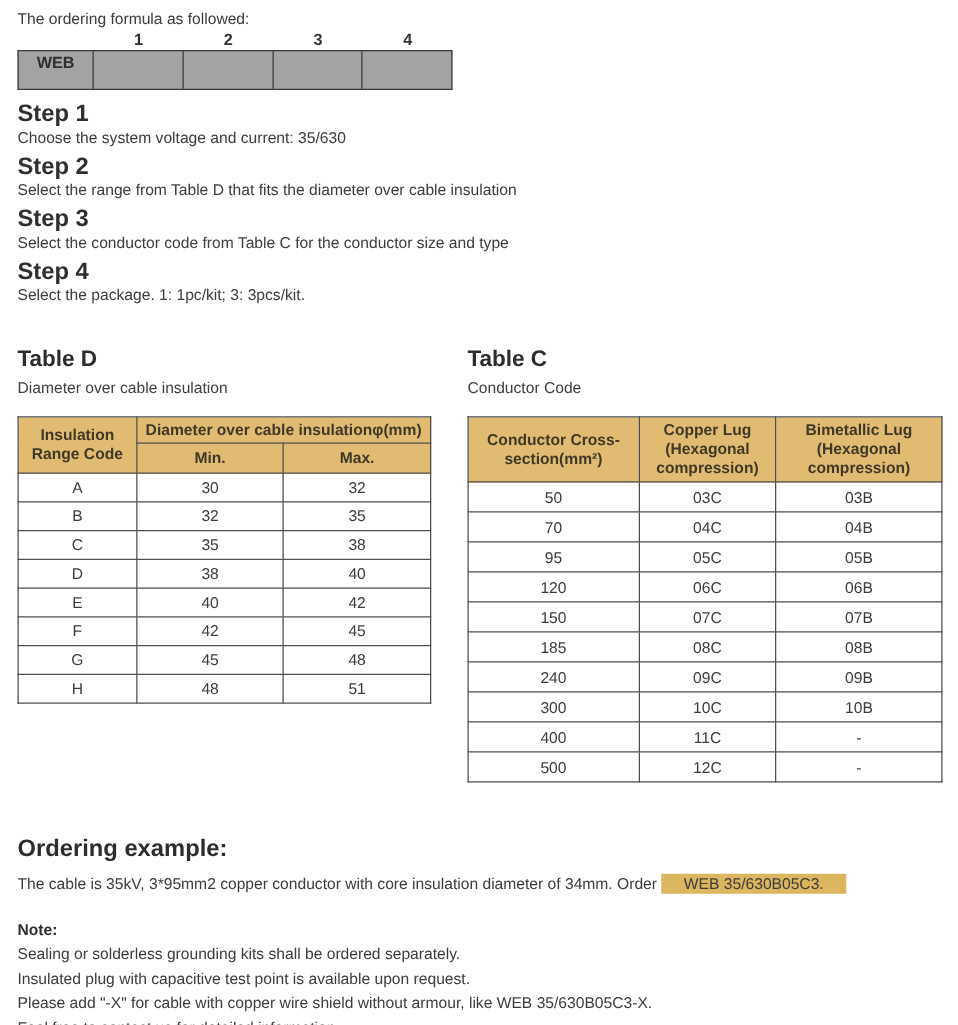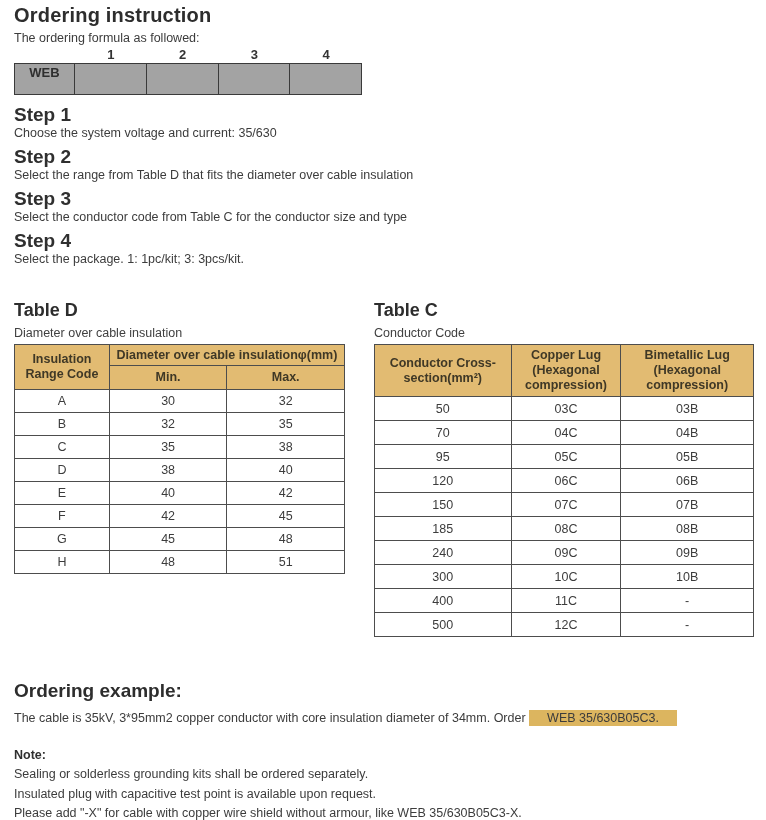--- a/index.html
+++ b/index.html
@@ -48,21 +48,21 @@
   .step-label { font-weight: bold; font-size: 19px; color: #2f2f2f; margin-top: 8px; line-height: 15px; }
   .step-text { font-size: 12.5px; color: #3c3c3c; margin-top: 4px; line-height: 15px; }
 
   
   .tables { display: flex; margin-top: 33px; }
   .table-block-left { width: 331px; }
   .table-block-right { width: 380px; margin-left: 29px; }
   .table-title { font-size: 18px; font-weight: bold; color: #2d2d2d; }
   .table-subtitle { font-size: 12.5px; color: #404040; margin-top: 5px; }
 
-  table { border-collapse: collapse; margin-top: 4px; }
+  table { border-collapse: collapse; margin-top: 16px; }
   table, th, td { border: 1px solid #4d4d4d; }
   table { border-width: 1.5px; }
   th {
     background: #e2bb72;
     color: #3f3826;
     font-weight: bold;
     font-size: 12.5px;
     line-height: 1.18;
     padding: 2px 2px;
     text-align: center;
@@ -95,21 +95,20 @@
   
   .note { margin-top: 21px; }
   .note-label { font-weight: bold; font-size: 12.5px; color: #2f2f2f; line-height: 19px; }
   .note-line { font-size: 12.5px; line-height: 19.5px; color: #3c3c3c; }
 </style>
 </head>
 <body>
 
 <div class="page">
 
-  <div class="title">Ordering instruction</div>
   <div class="intro">The ordering formula as followed:</div>
 
   <div class="formula">
     <div class="num-row">
       <div class="num-spacer"></div>
       <div class="num">1</div>
       <div class="num">2</div>
       <div class="num">3</div>
       <div class="num">4</div>
     </div>

